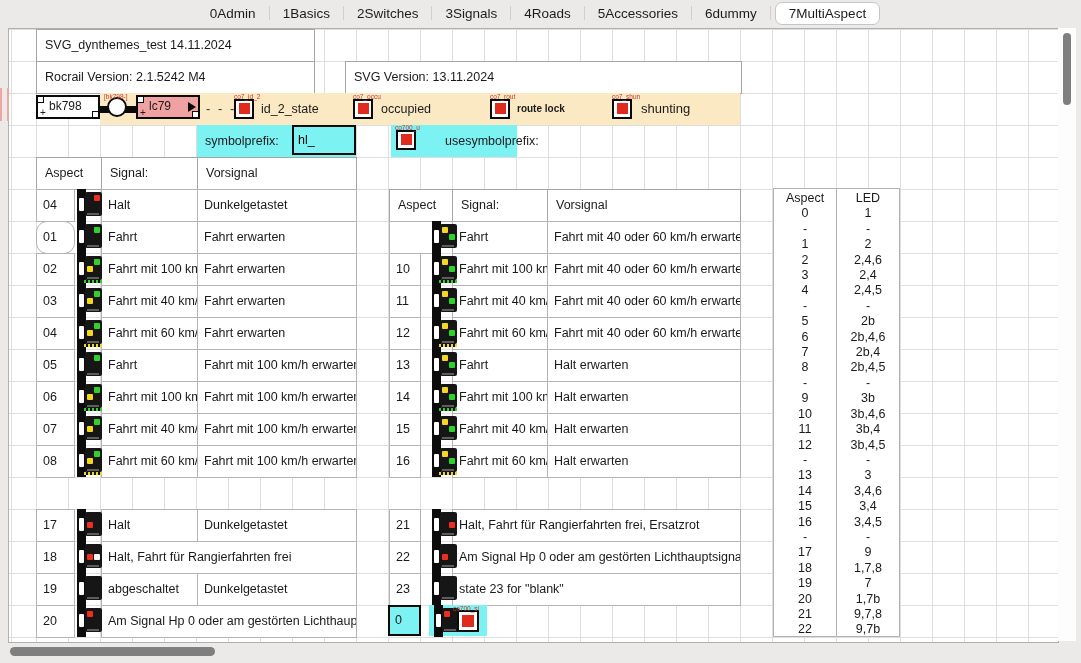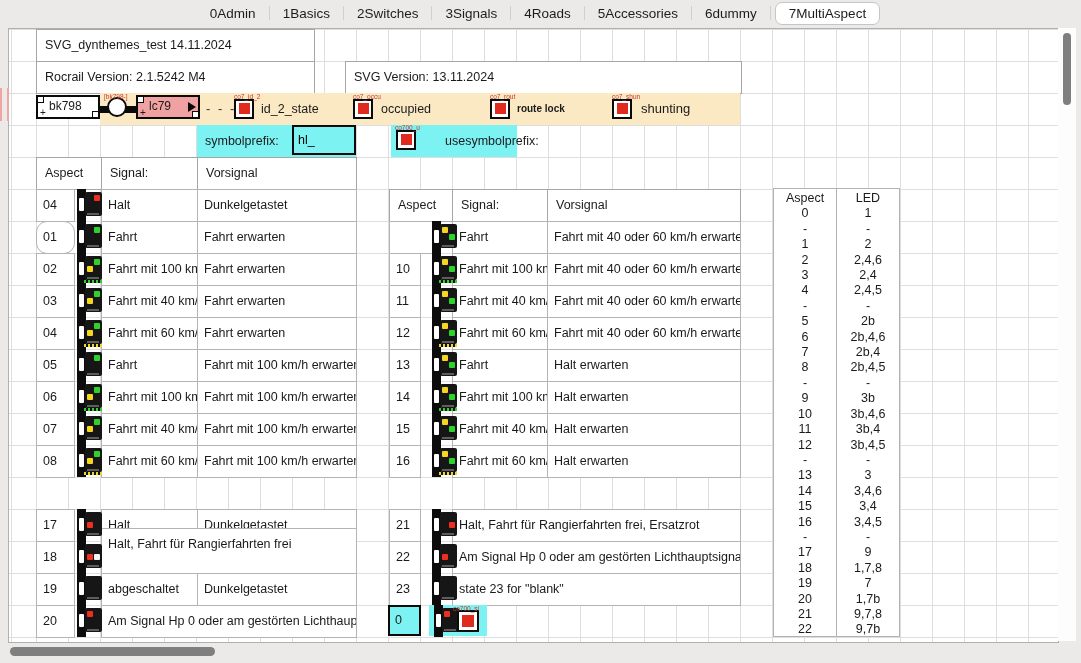--- a/index.html
+++ b/index.html
@@ -394,21 +394,21 @@
       <div class="sig" style="left:68px;top:512px;">
         <div class="mast">
           <div class="mwin"></div>
         </div>
         <div class="head">
           <div class="hbase"></div>
           <div class="lite" style="left: 2px; top: 10px; background: var(--signal_red);"></div>
           <div class="lite" style="left: 9px; top: 10px; background: var(--signal_white);"></div>
         </div>
       </div>
-      <div class="cell" style="left:92px;top:499px;width:256px;height:50px;">Halt, Fahrt für Rangierfahrten frei</div>
+      <div class="cell" style="left:92px;top:512px;width:256px;height:50px;">Halt, Fahrt für Rangierfahrten frei</div>
       <div class="cell" style="left:27px;top:544px;width:39px;height:33px;">19</div>
       <div class="sig" style="left:68px;top:544px;">
         <div class="mast">
           <div class="mwin"></div>
         </div>
         <div class="head">
           <div class="hbase"></div>
         </div>
       </div>
       <div class="cell" style="left:92px;top:544px;width:97px;height:33px;">abgeschaltet</div>

